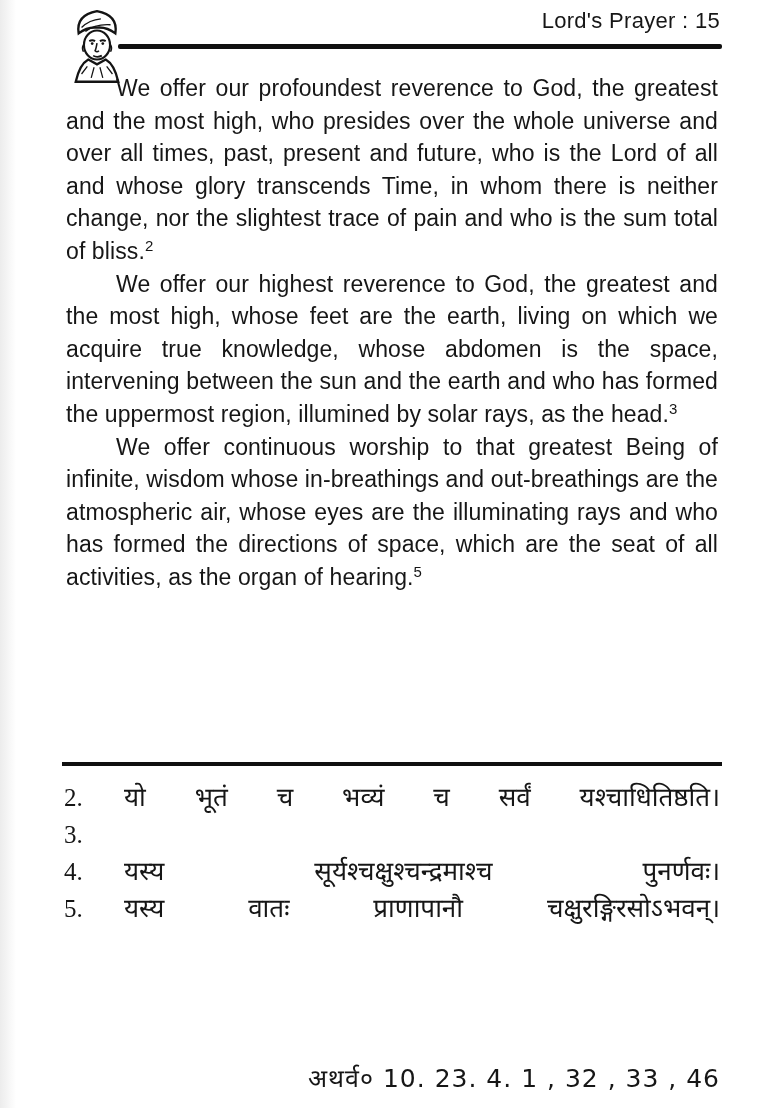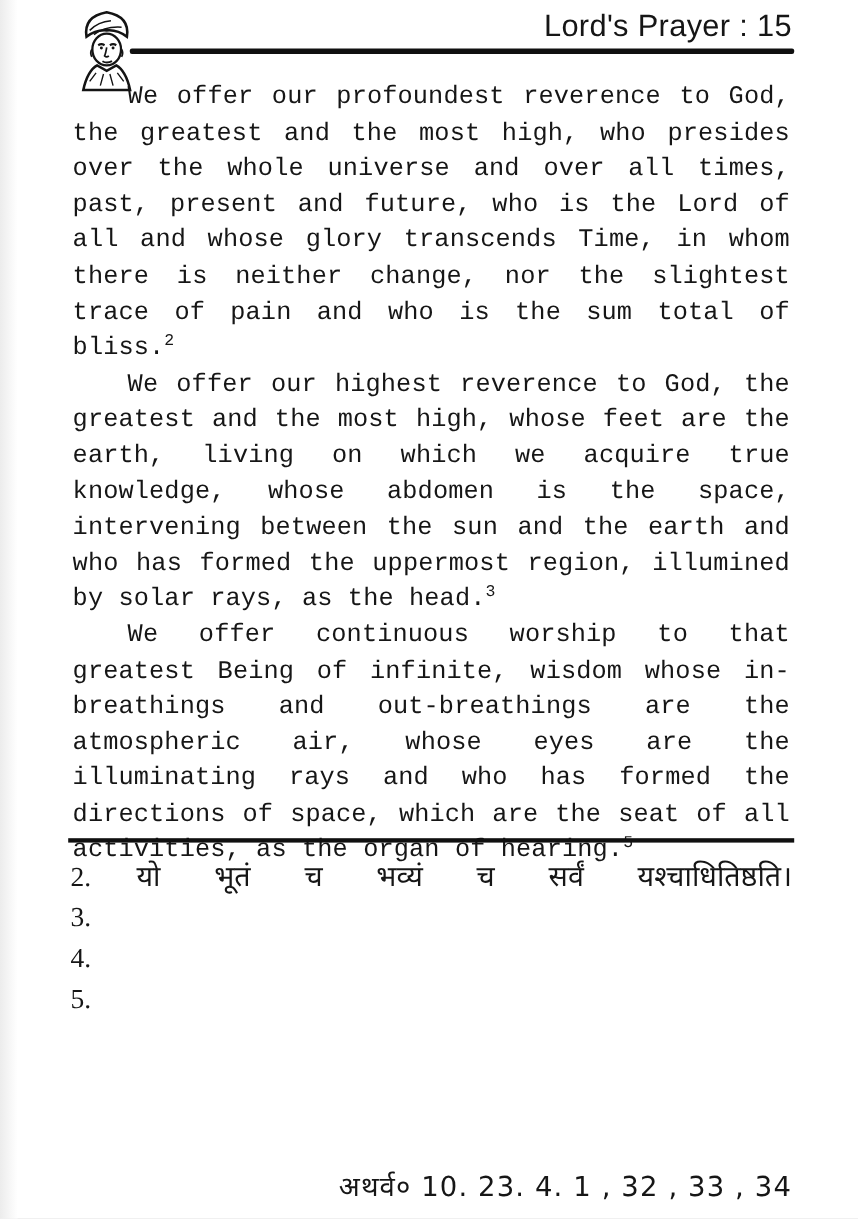--- a/index.html
+++ b/index.html
@@ -16,36 +16,36 @@
     position:absolute;left:0;top:0;bottom:0;width:16px;
     background:linear-gradient(to right, #ececec, #ffffff);
     pointer-events:none;
   }
   
   .logo{
     position:absolute;top:6px;left:68px;width:58px;height:78px;
   }
   .header-title{
     position:absolute;top:8px;right:60px;
-    font-size:28px;letter-spacing:.3px;font-weight:500;
+    font-size:22px;letter-spacing:.3px;font-weight:500;
     white-space:nowrap;
     text-align:center;
   }
   .rule1{
     position:absolute;top:44px;left:118px;right:58px;height:5px;
     background:#101010;border-radius:2px;
   }
   
   .body-text{
     position:absolute;top:72px;left:66px;right:62px;
     font-size:23px;line-height:32.6px;
     text-align:justify;
     letter-spacing:.1px;
   }
-  p.para{margin:0;text-indent:50px;font-family:Liberation Mono, monospace;}
+  p.para{margin:0;text-indent:50px;}
   sup.fnref{font-size:15px;line-height:0;vertical-align:8px;}
   
   .rule2{
     position:absolute;top:762px;left:62px;right:58px;height:4px;
     background:#101010;
   }
   
   .footnotes{
     position:absolute;top:779px;left:64px;right:60px;
     font-size:26px;line-height:37px;
@@ -119,23 +119,25 @@
       </div>
     </div>
     <div class="fn">
       <div class="fn-num">3.</div>
       <div class="fn-lines">
       </div>
     </div>
     <div class="fn">
       <div class="fn-num">4.</div>
       <div class="fn-lines">
+        <div class="fn-line">यस्य सूर्यश्चक्षुश्चन्द्रमाश्च पुनर्णवः।</div>
       </div>
     </div>
     <div class="fn">
       <div class="fn-num">5.</div>
       <div class="fn-lines">
+        <div class="fn-line">यस्य वातः प्राणापानौ चक्षुरङ्गिरसोऽभवन्।</div>
       </div>
     </div>
   </div>
 
-  <div class="citation">अथर्व०  10.  23.  4.  1 ,  32 ,  33 ,  34</div>
+  <div class="citation">अथर्व०  10.  23.  4.  1 ,  32 ,  33 ,  46</div>
 </div>
 
 </body></html>

